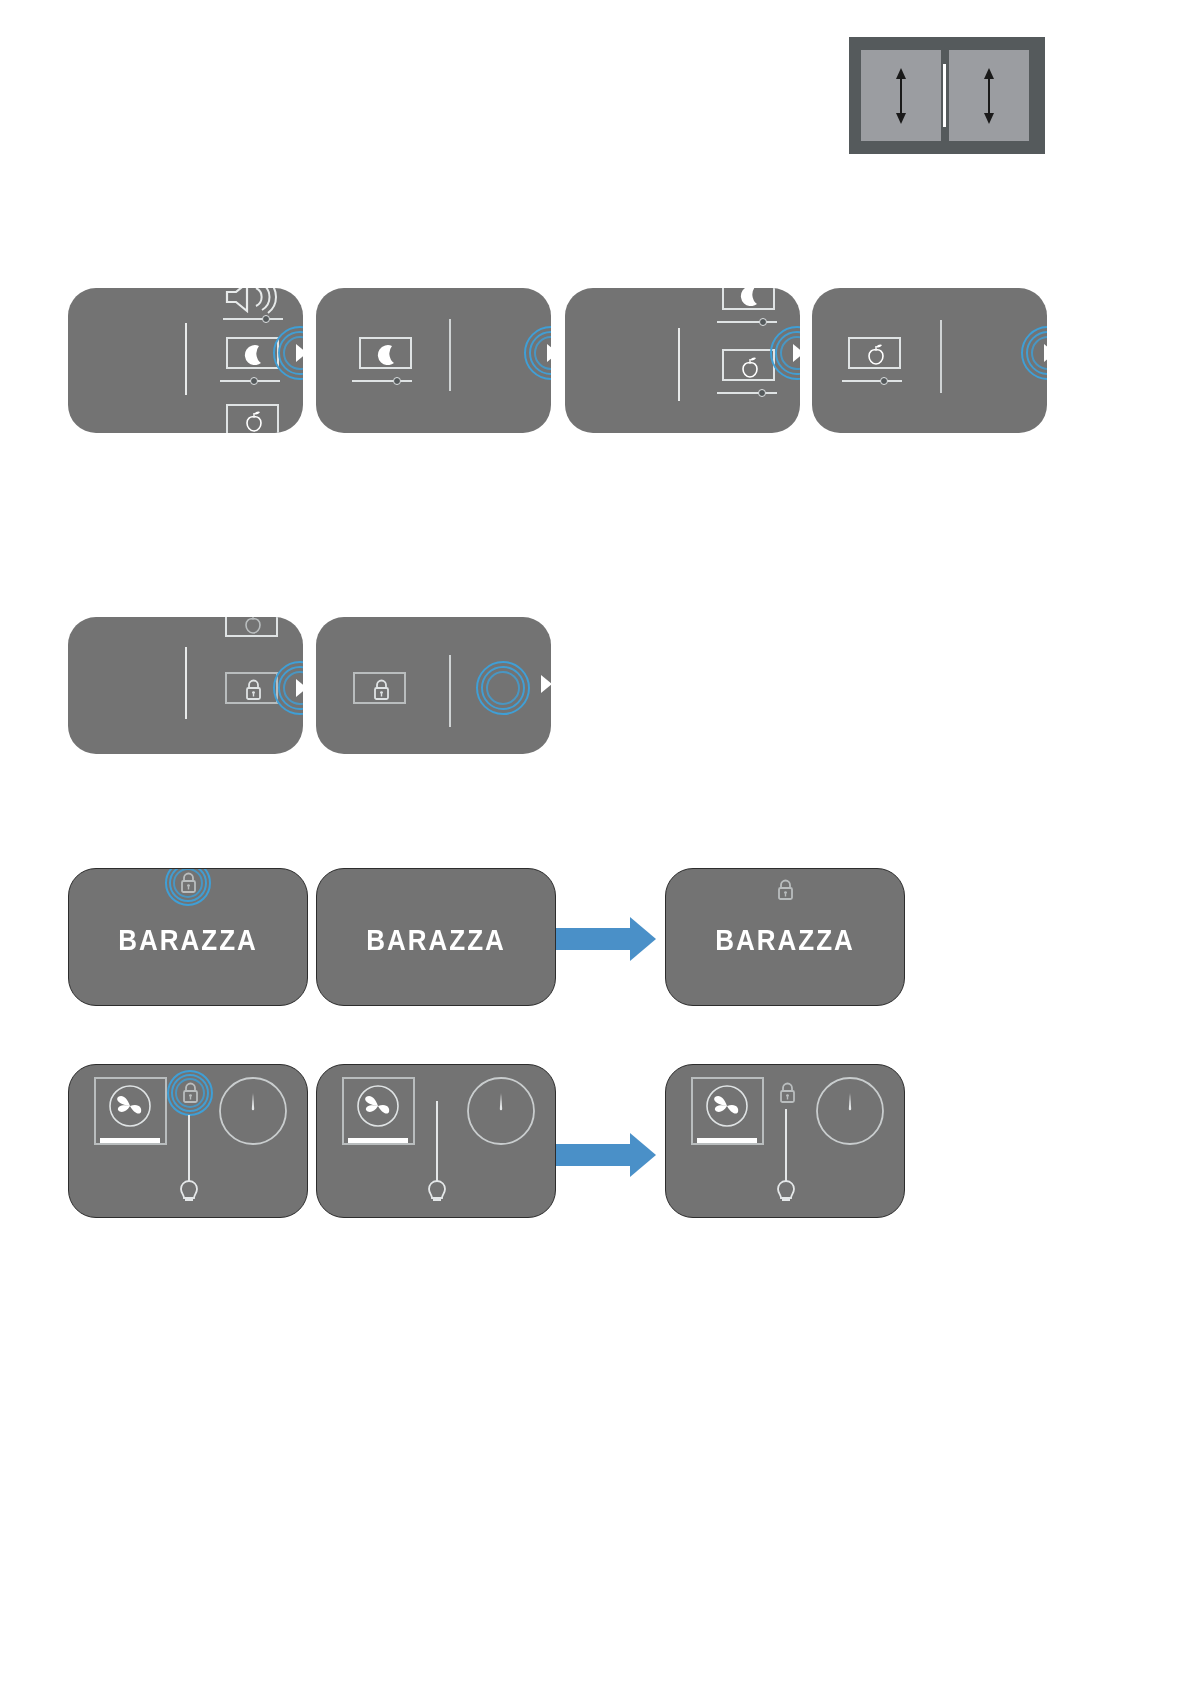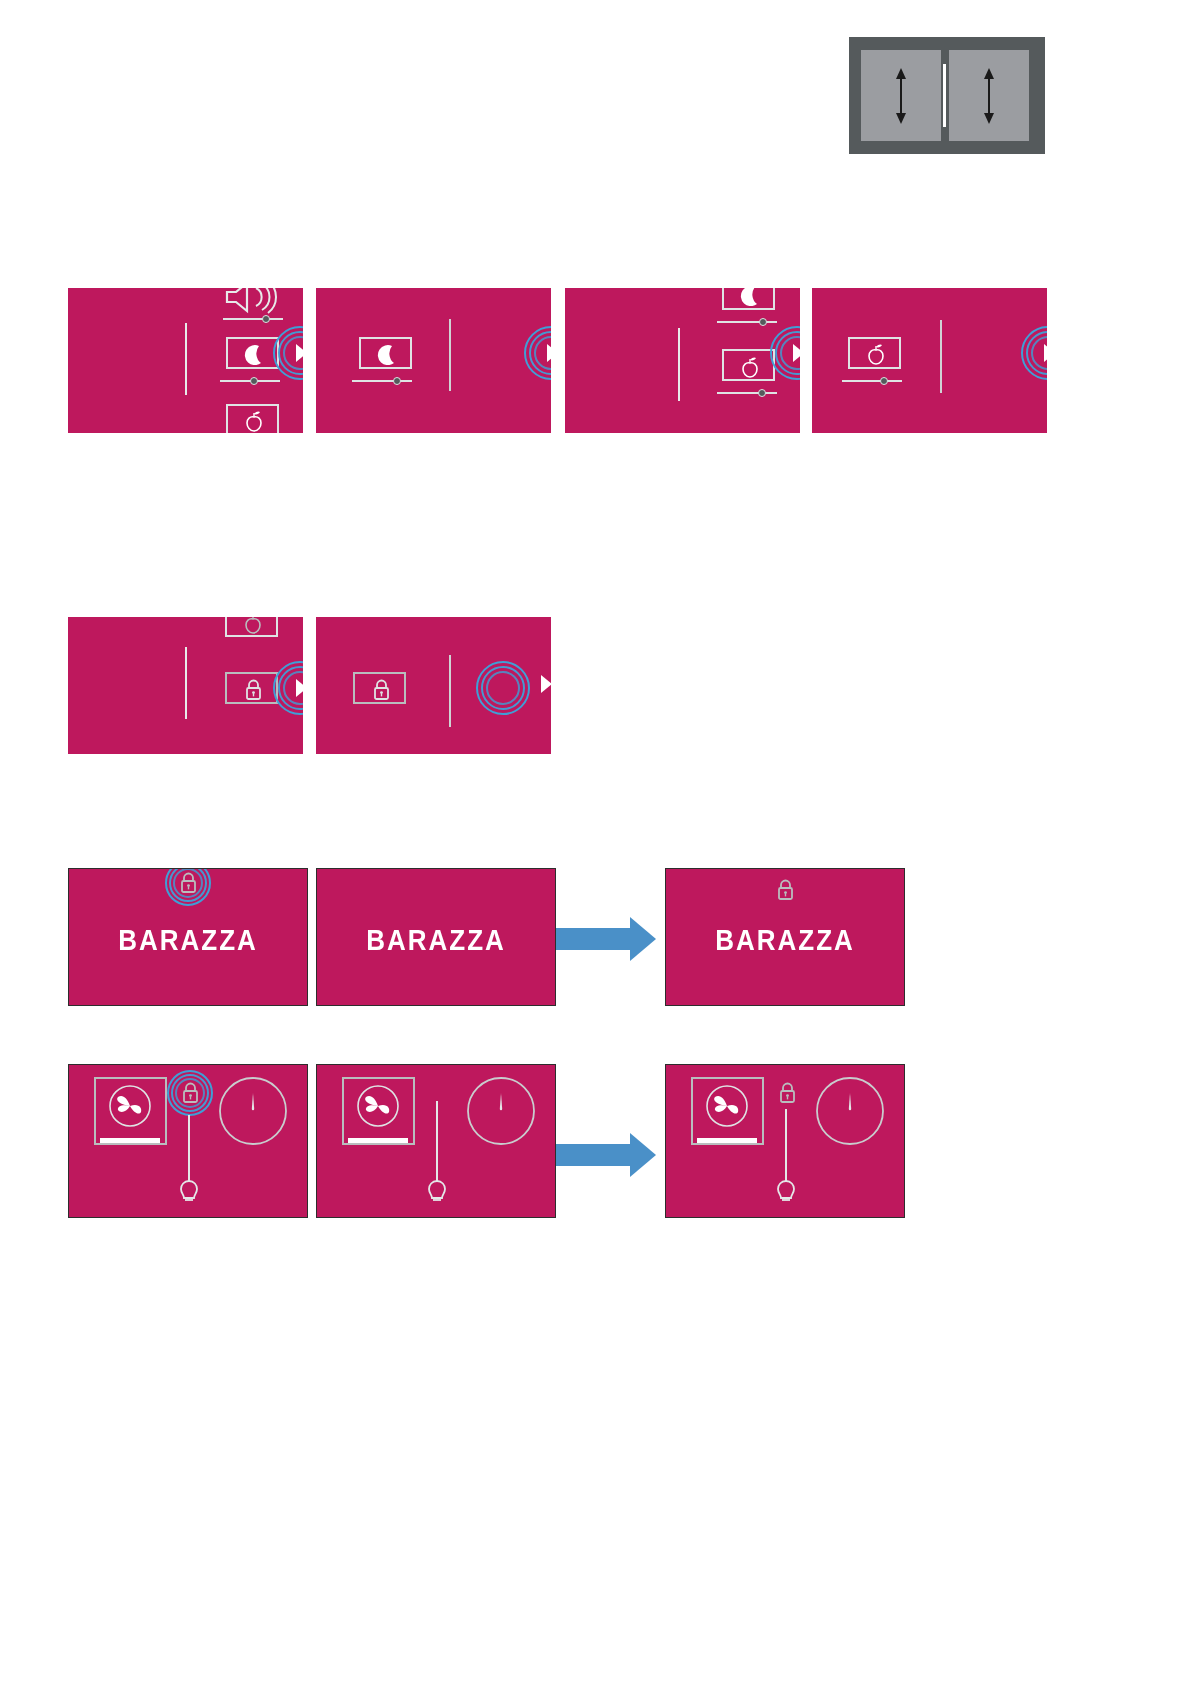--- a/index.html
+++ b/index.html
@@ -6,22 +6,23 @@
   body{
     width:1190px;height:1684px;position:relative;
     font-family:"Liberation Sans", sans-serif;
     overflow:hidden;
   }
   .abs{position:absolute;}
 
   
   .panel{
     position:absolute;
-    background:#be185d;
+    background:#737373;
     overflow:hidden;
+    border-radius:28px;
   }
   .panel.bordered{border:1px solid #2d2d2d;}
 
   
   .vsep{
     position:absolute;width:2px;background:#e8eaea;
   }
   .vsep.soft{background:#cfd3d4;width:2px;}
 
   

